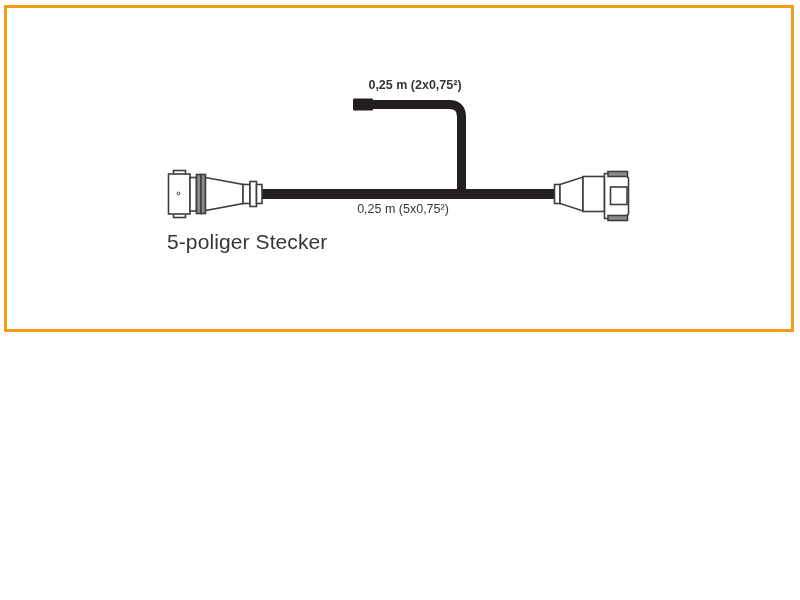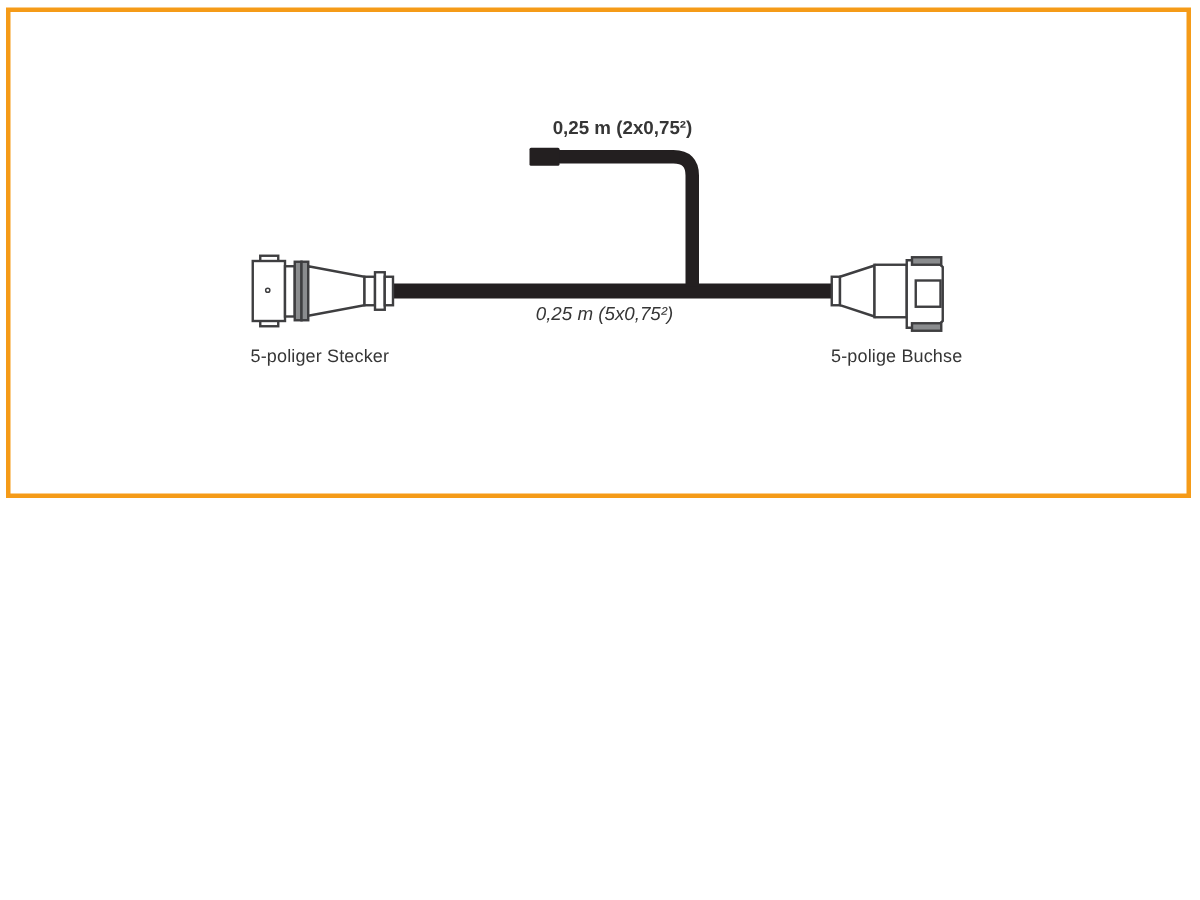--- a/index.html
+++ b/index.html
@@ -62,21 +62,21 @@
     position: absolute;
     color: var(--text, #363636);
     white-space: nowrap;
   }
   .lbl-dim {
     font-size: 12.5px;
     text-align: center;
     width: 150px;
   }
   .lbl-name {
-    font-size: 12px;
+    font-size: 21px;
     letter-spacing: 0.1px;
   }
 </style>
 </head>
 <body>
 
 <div class="canvas">
 
   <div class="frame"></div>
 
@@ -111,19 +111,18 @@
       <rect class="part" x="583" y="176.5" width="21.5" height="35"></rect>
       <path class="part" d="M 604.5 173.5 L 623.5 173.5 L 628.5 178 L 628.5 214 L 623.5 218.5 L 604.5 218.5 Z"></path>
       <rect class="part-dark" x="608" y="171.5" width="19.5" height="5"></rect>
       <rect class="part-dark" x="608" y="215.5" width="19.5" height="5"></rect>
       <rect class="part" x="610.5" y="187" width="16.5" height="17.5"></rect>
     </g>
   </svg>
 
   <div class="lbl lbl-dim" style="left:340px; top:78px;font-weight:bold;">0,25 m (2x0,75²)</div>
 
-  <div class="lbl lbl-dim" style="left:328px; top:202px;font-style:italic;">0,25 m (5x0,75²)</div>
+  <div class="lbl lbl-dim" style="left:328px; top:202px;">0,25 m (5x0,75²)</div>
 
   <div class="lbl lbl-name" style="left:167px; top:230px;">5-poliger Stecker</div>
 
-  <div class="lbl lbl-name" style="left:554px; top:230px;">5-polige Buchse</div>
 
 </div>
 
 </body></html>

